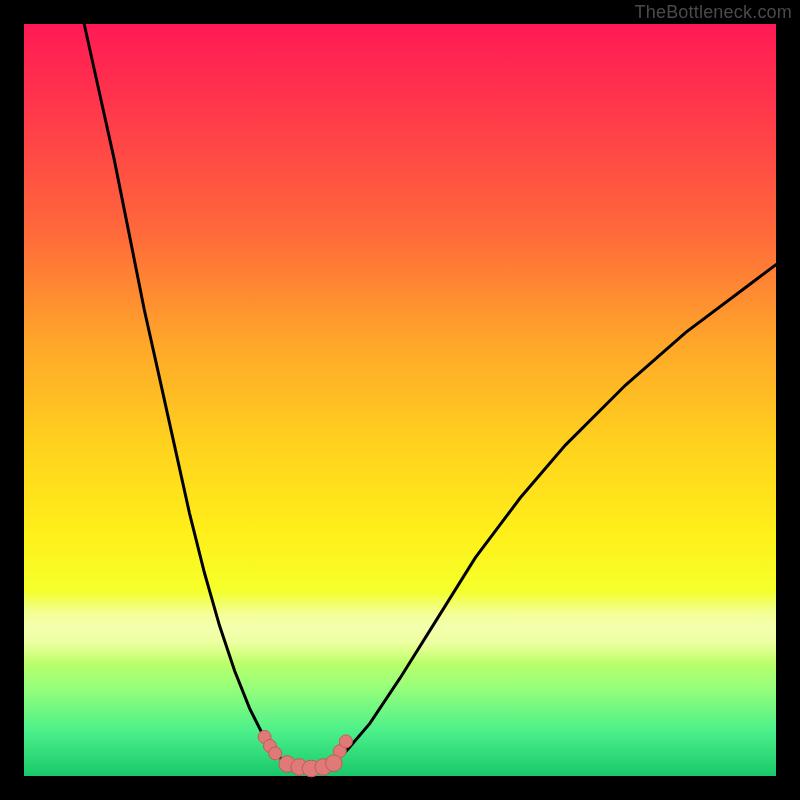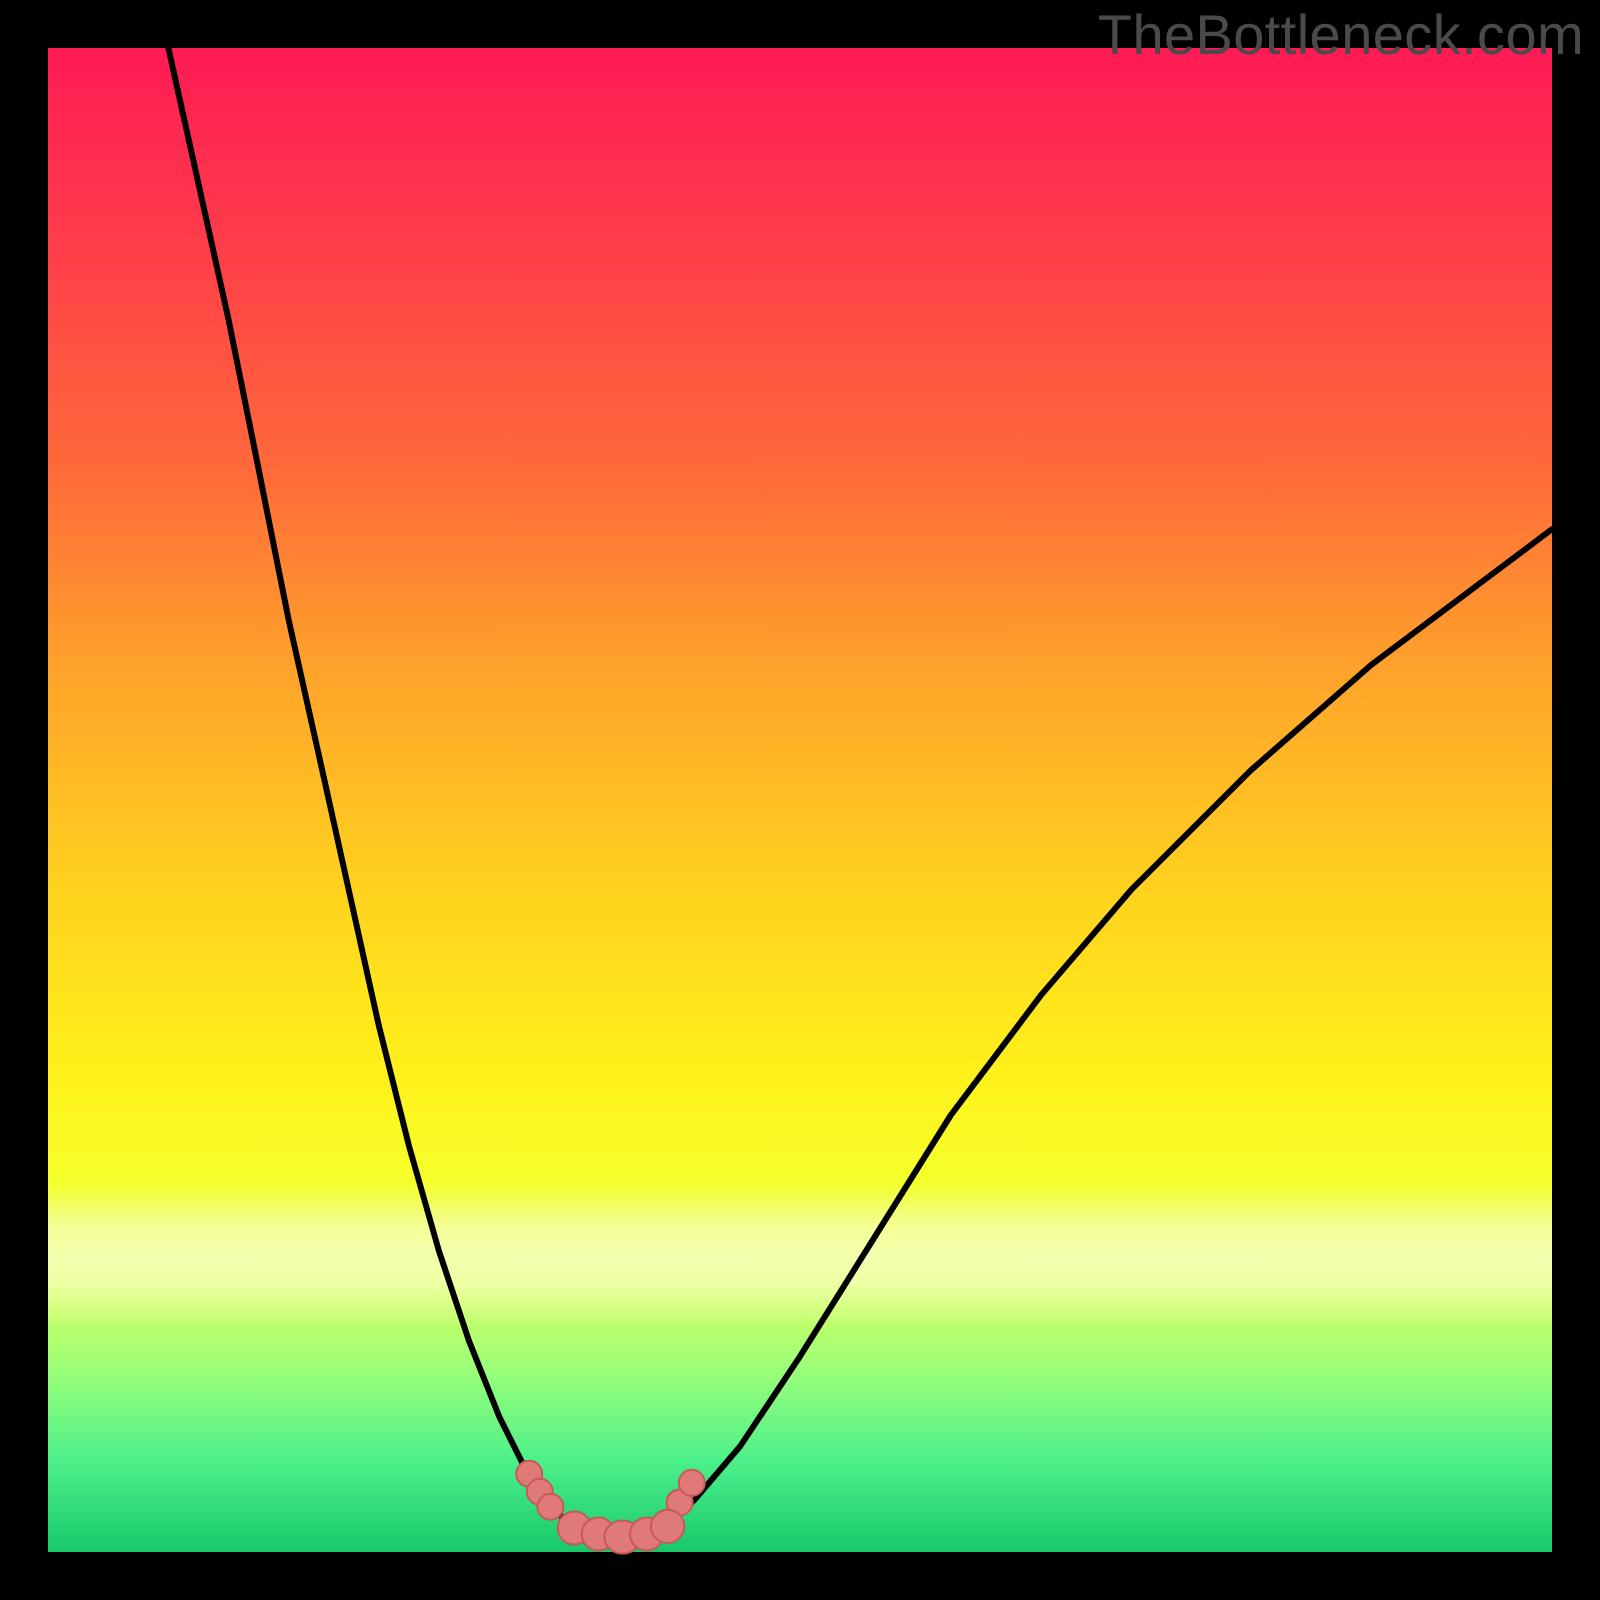--- a/index.html
+++ b/index.html
@@ -53,21 +53,21 @@
       rgba(255,255,225,0.65) 50%,
       rgba(255,255,220,0.55) 70%,
       rgba(255,255,210,0) 100%
     );
   }
   .watermark {
     position: absolute;
     top: 2px;
     right: 8px;
     color: #4a4a4a;
-    font-size: 28px;
+    font-size: 18px;
     letter-spacing: 0.2px;
     user-select: none;
   }
   svg.curves {
     position: absolute;
     left: 24px;
     top: 24px;
     width: 752px;
     height: 752px;
     overflow: visible;

